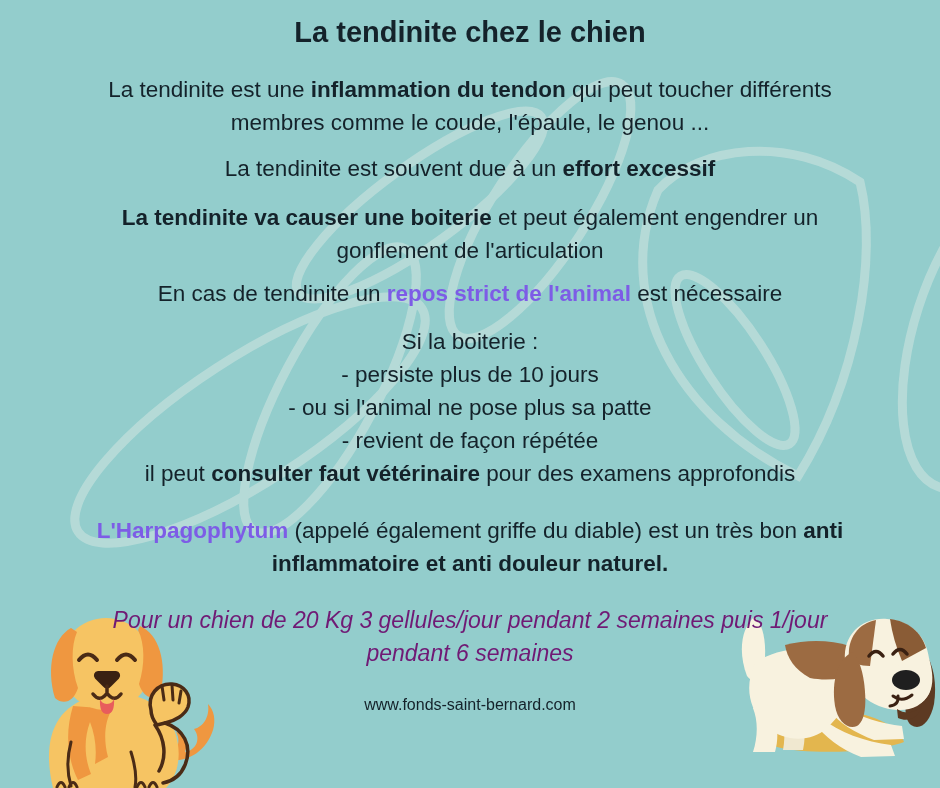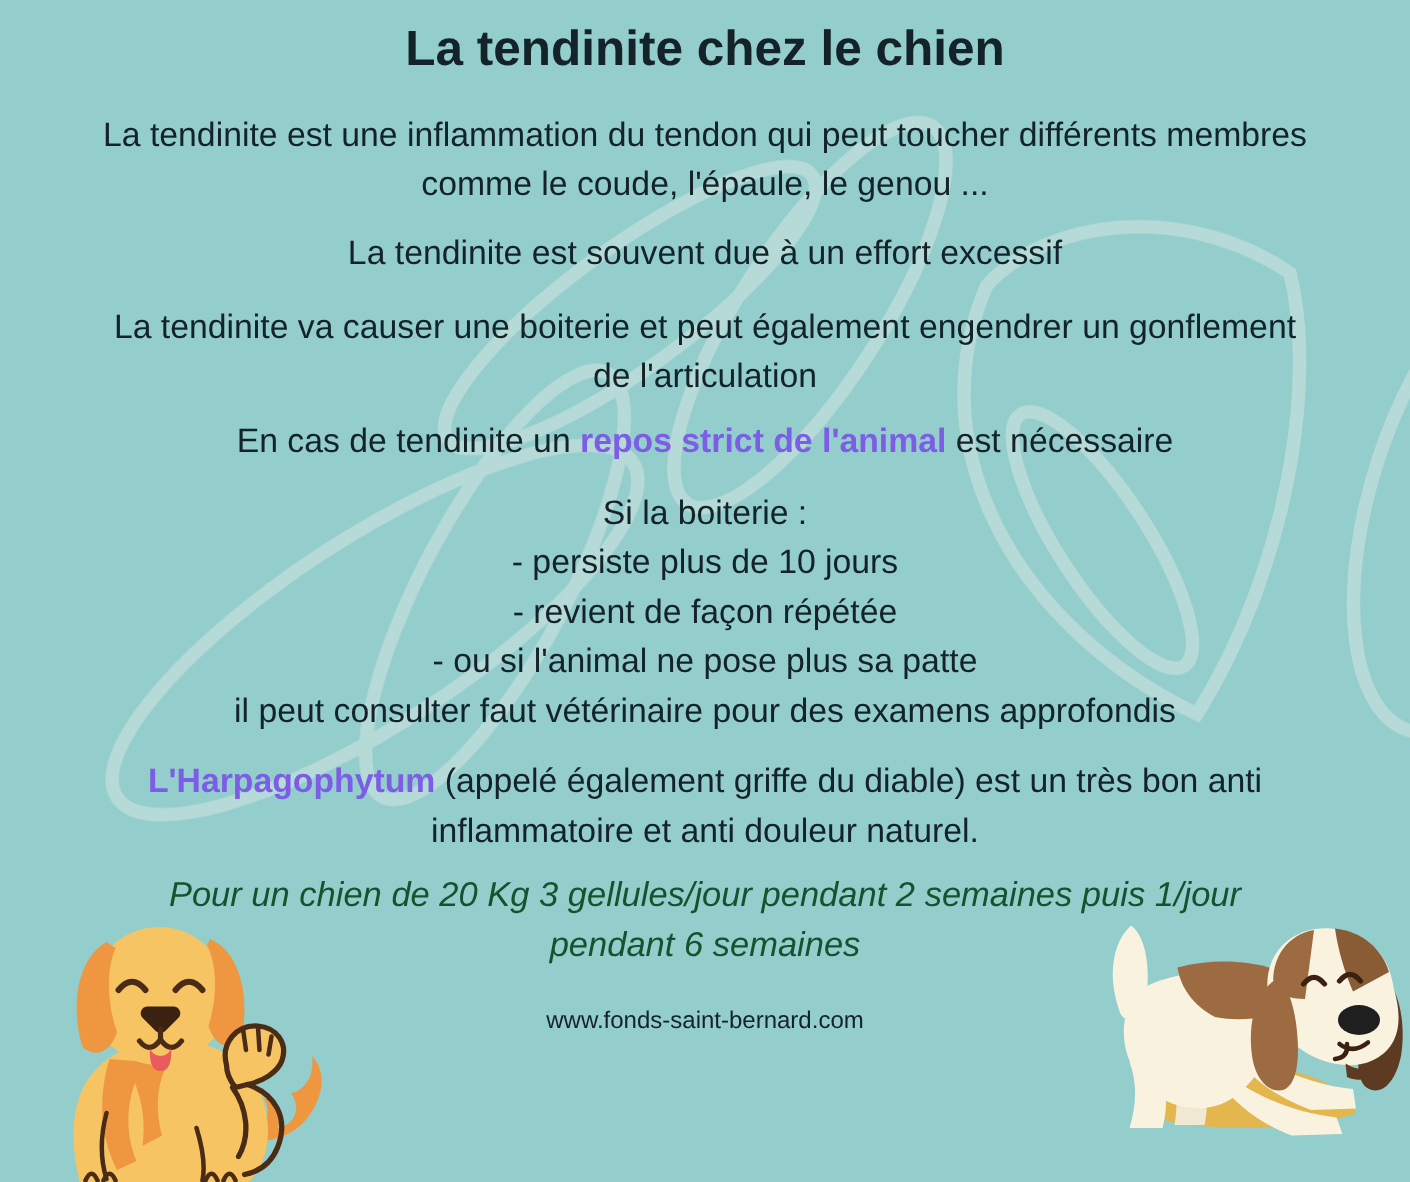--- a/index.html
+++ b/index.html
@@ -10,33 +10,33 @@
     color:#14222a;
   }
   
   .deco{position:absolute;left:0;top:0;z-index:1;}
   
   .dog{position:absolute;z-index:2;}
   .dog-left{left:12px;bottom:0;width:222px;height:178px;}
   .dog-right{right:4px;bottom:24px;width:212px;height:150px;}
   
   .content{position:absolute;left:0;top:0;width:940px;z-index:3;text-align:center;}
-  .title{font-size:33px;line-height:38px;font-weight:700;padding-top:13px;}
+  .title{font-size:29px;line-height:38px;font-weight:700;padding-top:13px;}
   .p{font-size:22.5px;line-height:33px;margin:13px auto 0;}
   .p1{margin-top:22px;max-width:812px;}
   .p3{margin-top:13px;text-align:center;}
   .p4{margin-top:16px;max-width:790px;}
   .p5{margin-top:10px;}
   .p6{margin-top:15px;}
-  .p7{margin-top:14px;max-width:824px;}
-  .b{font-weight:400;}
+  .p7{margin-top:24px;max-width:824px;}
+  .b{font-weight:700;}
   .purple{color:#7d5ce6;font-weight:700;}
   .dosage{
-    font-size:23px;line-height:33px;font-style:italic;color:#14532d;
-    max-width:800px;margin:10px auto 0;
+    font-size:23px;line-height:33px;font-style:italic;color:#701a75;
+    max-width:800px;margin:24px auto 0;
   }
   .website{font-size:16px;line-height:33px;margin-top:18px;}
 </style>
 </head>
 <body>
 
 <svg class="deco" width="940" height="788" viewBox="0 0 940 788">
   <g fill="none" stroke="#b9dcd9" stroke-width="9" stroke-linecap="round" opacity="0.9">
     <ellipse cx="420" cy="205" rx="150" ry="40" transform="rotate(-36 420 205)"></ellipse>
     <ellipse cx="540" cy="210" rx="150" ry="47" transform="rotate(-57 540 210)"></ellipse>
@@ -134,22 +134,22 @@
 
   <div class="p p3"><span>La tendinite est souvent due à un </span><span class="b">effort excessif</span></div>
 
   <div class="p p4"><span class="b">La tendinite va causer une boiterie</span><span> et peut également engendrer un gonflement de l'articulation</span></div>
 
   <div class="p p5"><span>En cas de tendinite un </span><span class="purple">repos strict de l'animal</span><span> est nécessaire</span></div>
 
   <div class="p p6">
     <div>Si la boiterie :</div>
     <div>- persiste plus de 10 jours</div>
+    <div>- ou si l'animal ne pose plus sa patte</div>
     <div>- revient de façon répétée</div>
-    <div>- ou si l'animal ne pose plus sa patte</div>
     <div><span>il peut </span><span class="b">consulter faut vétérinaire</span><span> pour des examens approfondis</span></div>
   </div>
 
   <div class="p p7"><span class="purple">L'Harpagophytum</span><span> (appelé également griffe du diable) est un très bon </span><span class="b">anti inflammatoire et anti douleur naturel.</span></div>
 
   <div class="dosage">Pour un chien de 20 Kg 3 gellules/jour pendant 2 semaines puis 1/jour pendant 6 semaines</div>
 
   <div class="website">www.fonds-saint-bernard.com</div>
 </div>
 

